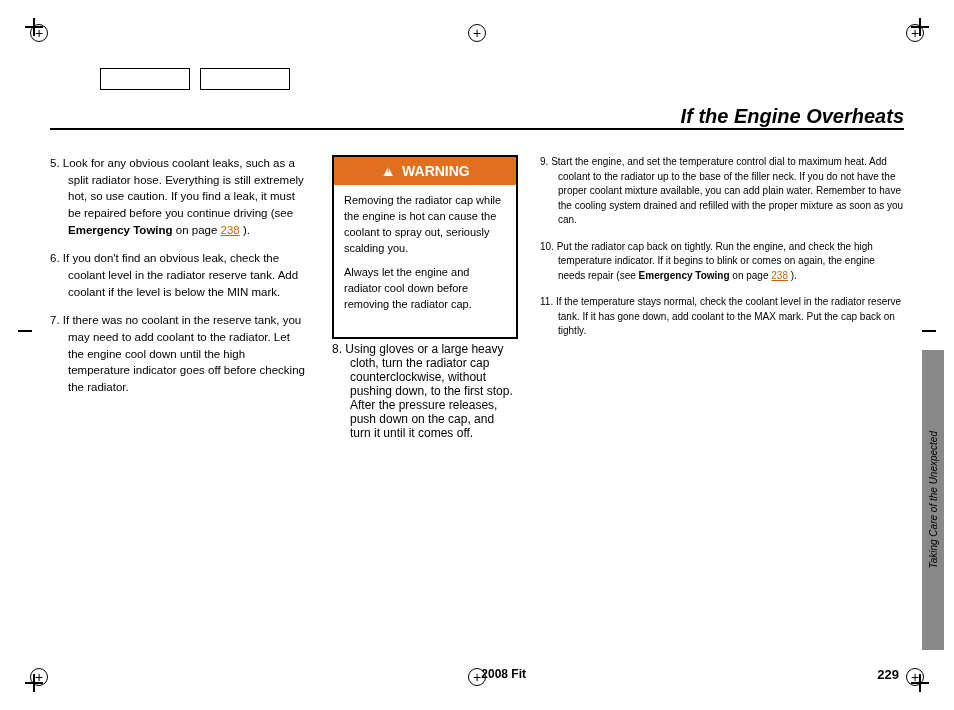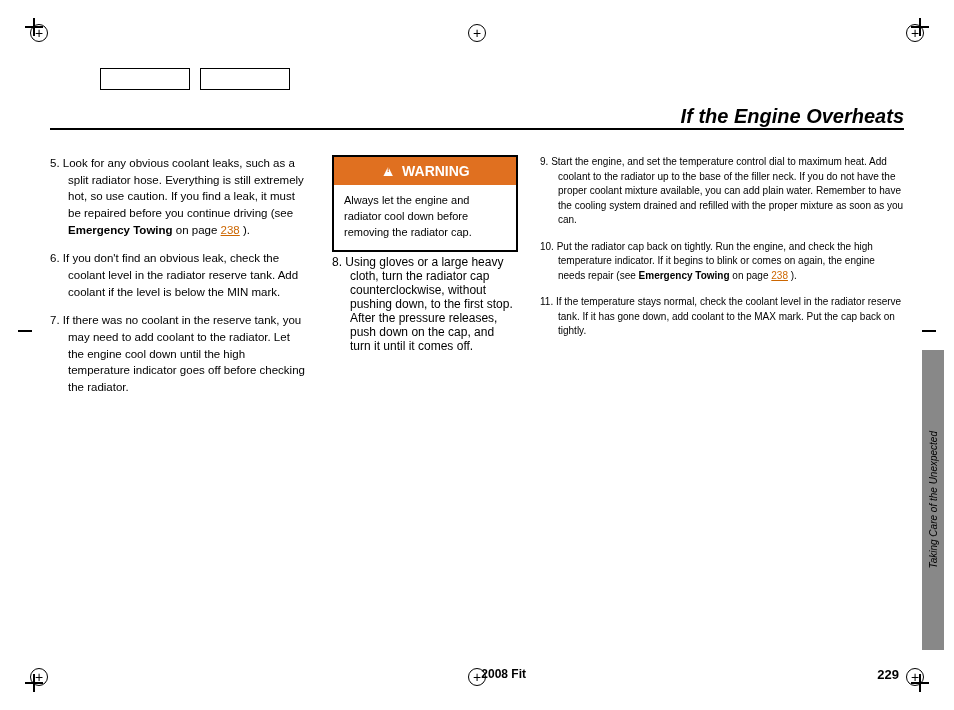--- a/index.html
+++ b/index.html
@@ -196,21 +196,21 @@
     .warning-body {
       padding: 8px 10px;
       font-size: 11px;
       line-height: 1.45;
     }
 
     .warning-body p {
       margin-bottom: 8px;
     }
     .warning-body p:last-child {
-      margin-bottom: 1px;
+      margin-bottom: 16px;
     }
 
     
     .sidebar-label {
       position: absolute;
       right: 10px;
       top: 350px;
       bottom: 60px;
       width: 22px;
       background: #888;
@@ -306,20 +306,21 @@
 
     <div class="warning-box">
       <div class="warning-header">
         <span style="font-size:16px; position:relative; display:inline-block;">
           <span style="color:#fff; font-size:16px;">▲</span>
           <span style="position:absolute; top:2px; left:50%; transform:translateX(-50%); font-size:9px; color:#e07020; font-weight:bold;">!</span>
         </span>
         <span>WARNING</span>
       </div>
       <div class="warning-body">
+        <p>Removing the radiator cap while the engine is hot can cause the coolant to spray out, seriously scalding you.</p>
         <p>Always let the engine and radiator cool down before removing the radiator cap.</p>
       </div>
     </div>
 
     <div class="list-item" style="margin-top: 3px;">
       <p>
         <span>8.</span>
         <span>Using gloves or a large heavy cloth, turn the radiator cap counterclockwise, without pushing down, to the first stop. After the pressure releases, push down on the cap, and turn it until it comes off.</span>
       </p>
     </div>

